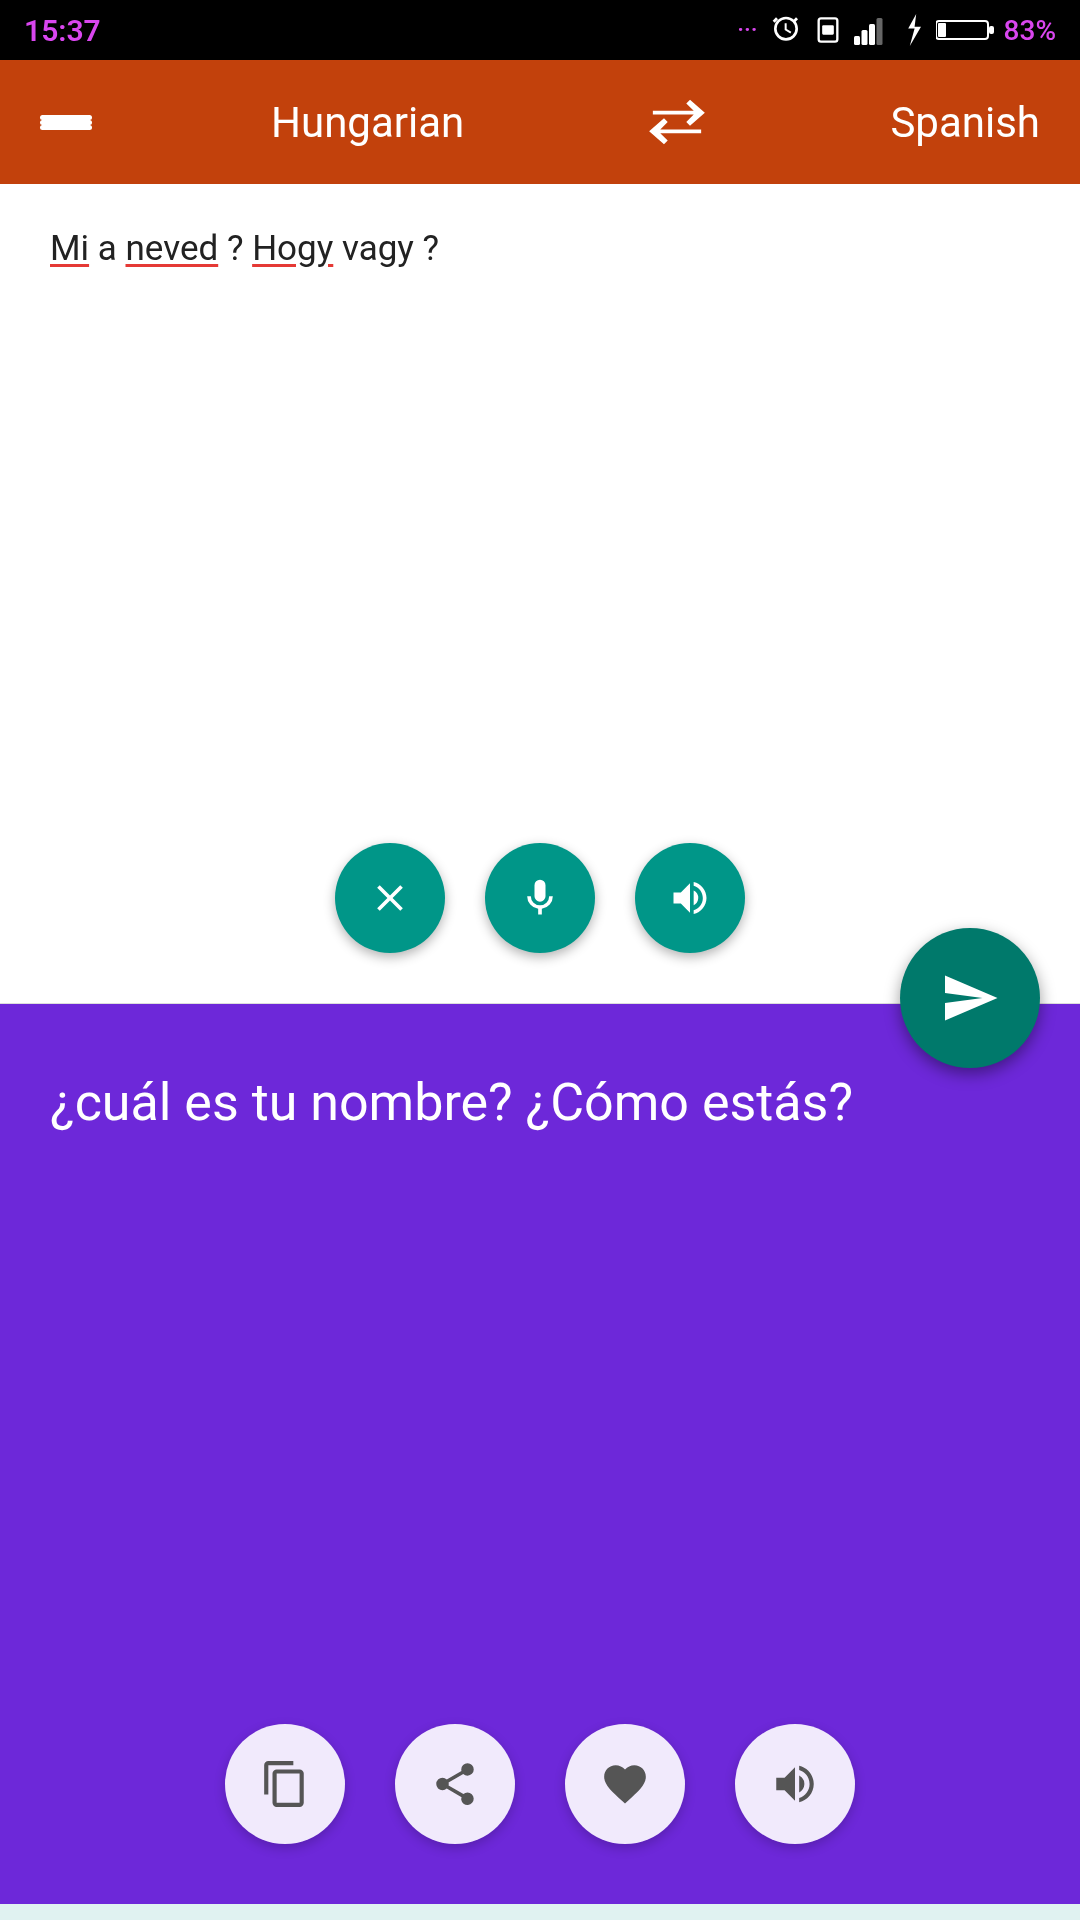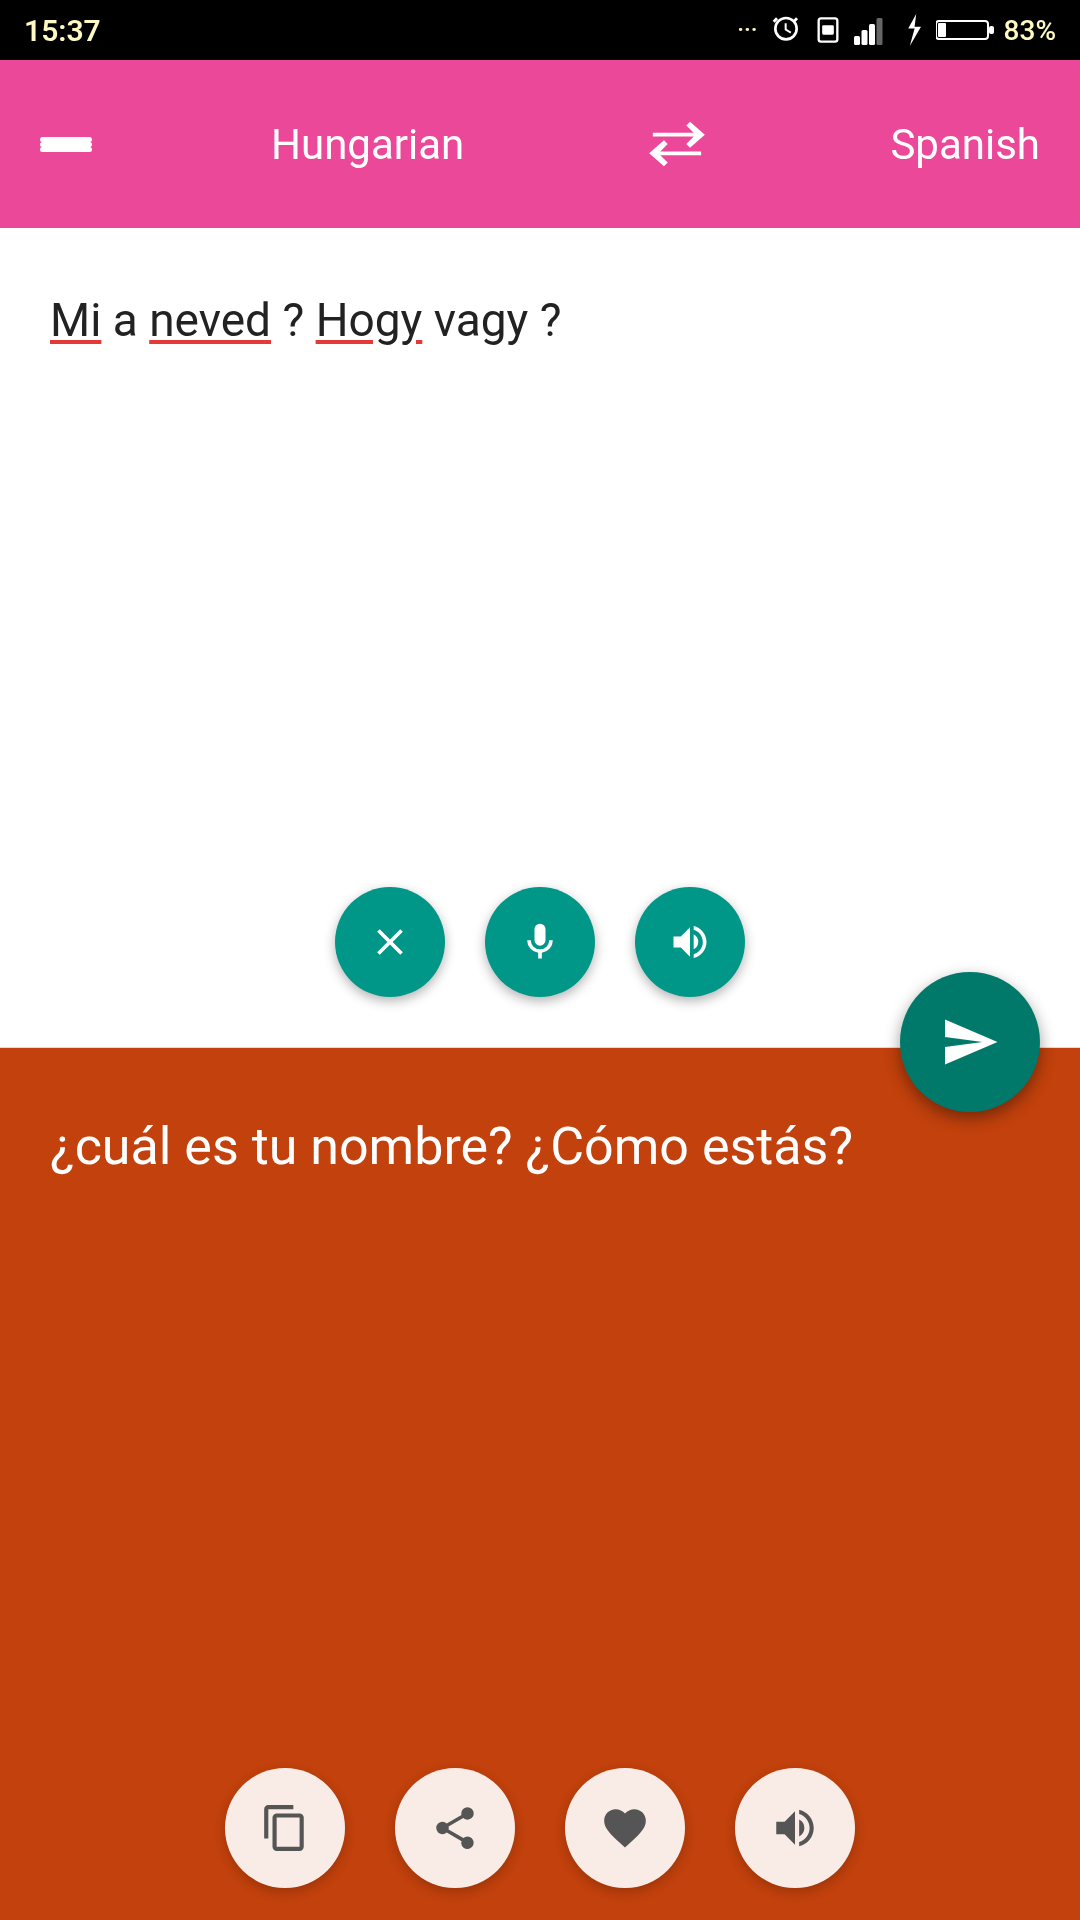--- a/index.html
+++ b/index.html
@@ -16,21 +16,21 @@
 
     
     .status-bar {
       width: 100%;
       height: 60px;
       background: #000;
       display: flex;
       align-items: center;
       justify-content: space-between;
       padding: 12px 24px;
-      color: #fef9c3;
+      color: #d946ef;
       font-size: 28px;
       font-weight: 500;
       position: relative;
       z-index: 10;
     }
 
     .status-bar .time {
       font-size: 30px;
       font-weight: 600;
     }
@@ -38,22 +38,22 @@
     .status-icons {
       display: flex;
       align-items: center;
       gap: 12px;
       font-size: 24px;
     }
 
     
     .top-bar {
       width: 100%;
-      height: 168px;
-      background: #ec4899;
+      height: 124px;
+      background: #c2410c;
       display: flex;
       align-items: center;
       justify-content: space-between;
       padding: 0 40px;
       gap: 20px;
     }
 
     .menu-lines span {
       display: block;
       width: 52px;
@@ -77,24 +77,23 @@
     .input-section {
       width: 100%;
       height: 820px;
       background: #fff;
       position: relative;
       padding: 40px 50px 160px 50px;
       border-bottom: 1px solid #ddd;
     }
 
     .input-text {
-      font-size: 46px;
+      font-size: 35px;
       color: #222;
       line-height: 1.4;
-      margin-top: 20px;
     }
 
     .input-text .word-underline {
       text-decoration: underline;
       text-decoration-color: #e53935;
       text-underline-offset: 4px;
     }
 
     
     .input-actions {
@@ -139,21 +138,21 @@
       color: #fff;
       font-size: 54px;
       box-shadow: 0 6px 16px rgba(0,0,0,0.4);
       z-index: 5;
     }
 
     
     .translation-section {
       width: 100%;
       height: 900px;
-      background: #c2410c;
+      background: #6d28d9;
       position: relative;
       padding: 60px 50px 180px 50px;
     }
 
     .translation-text {
       font-size: 52px;
       color: #fff;
       line-height: 1.5;
     }
 

